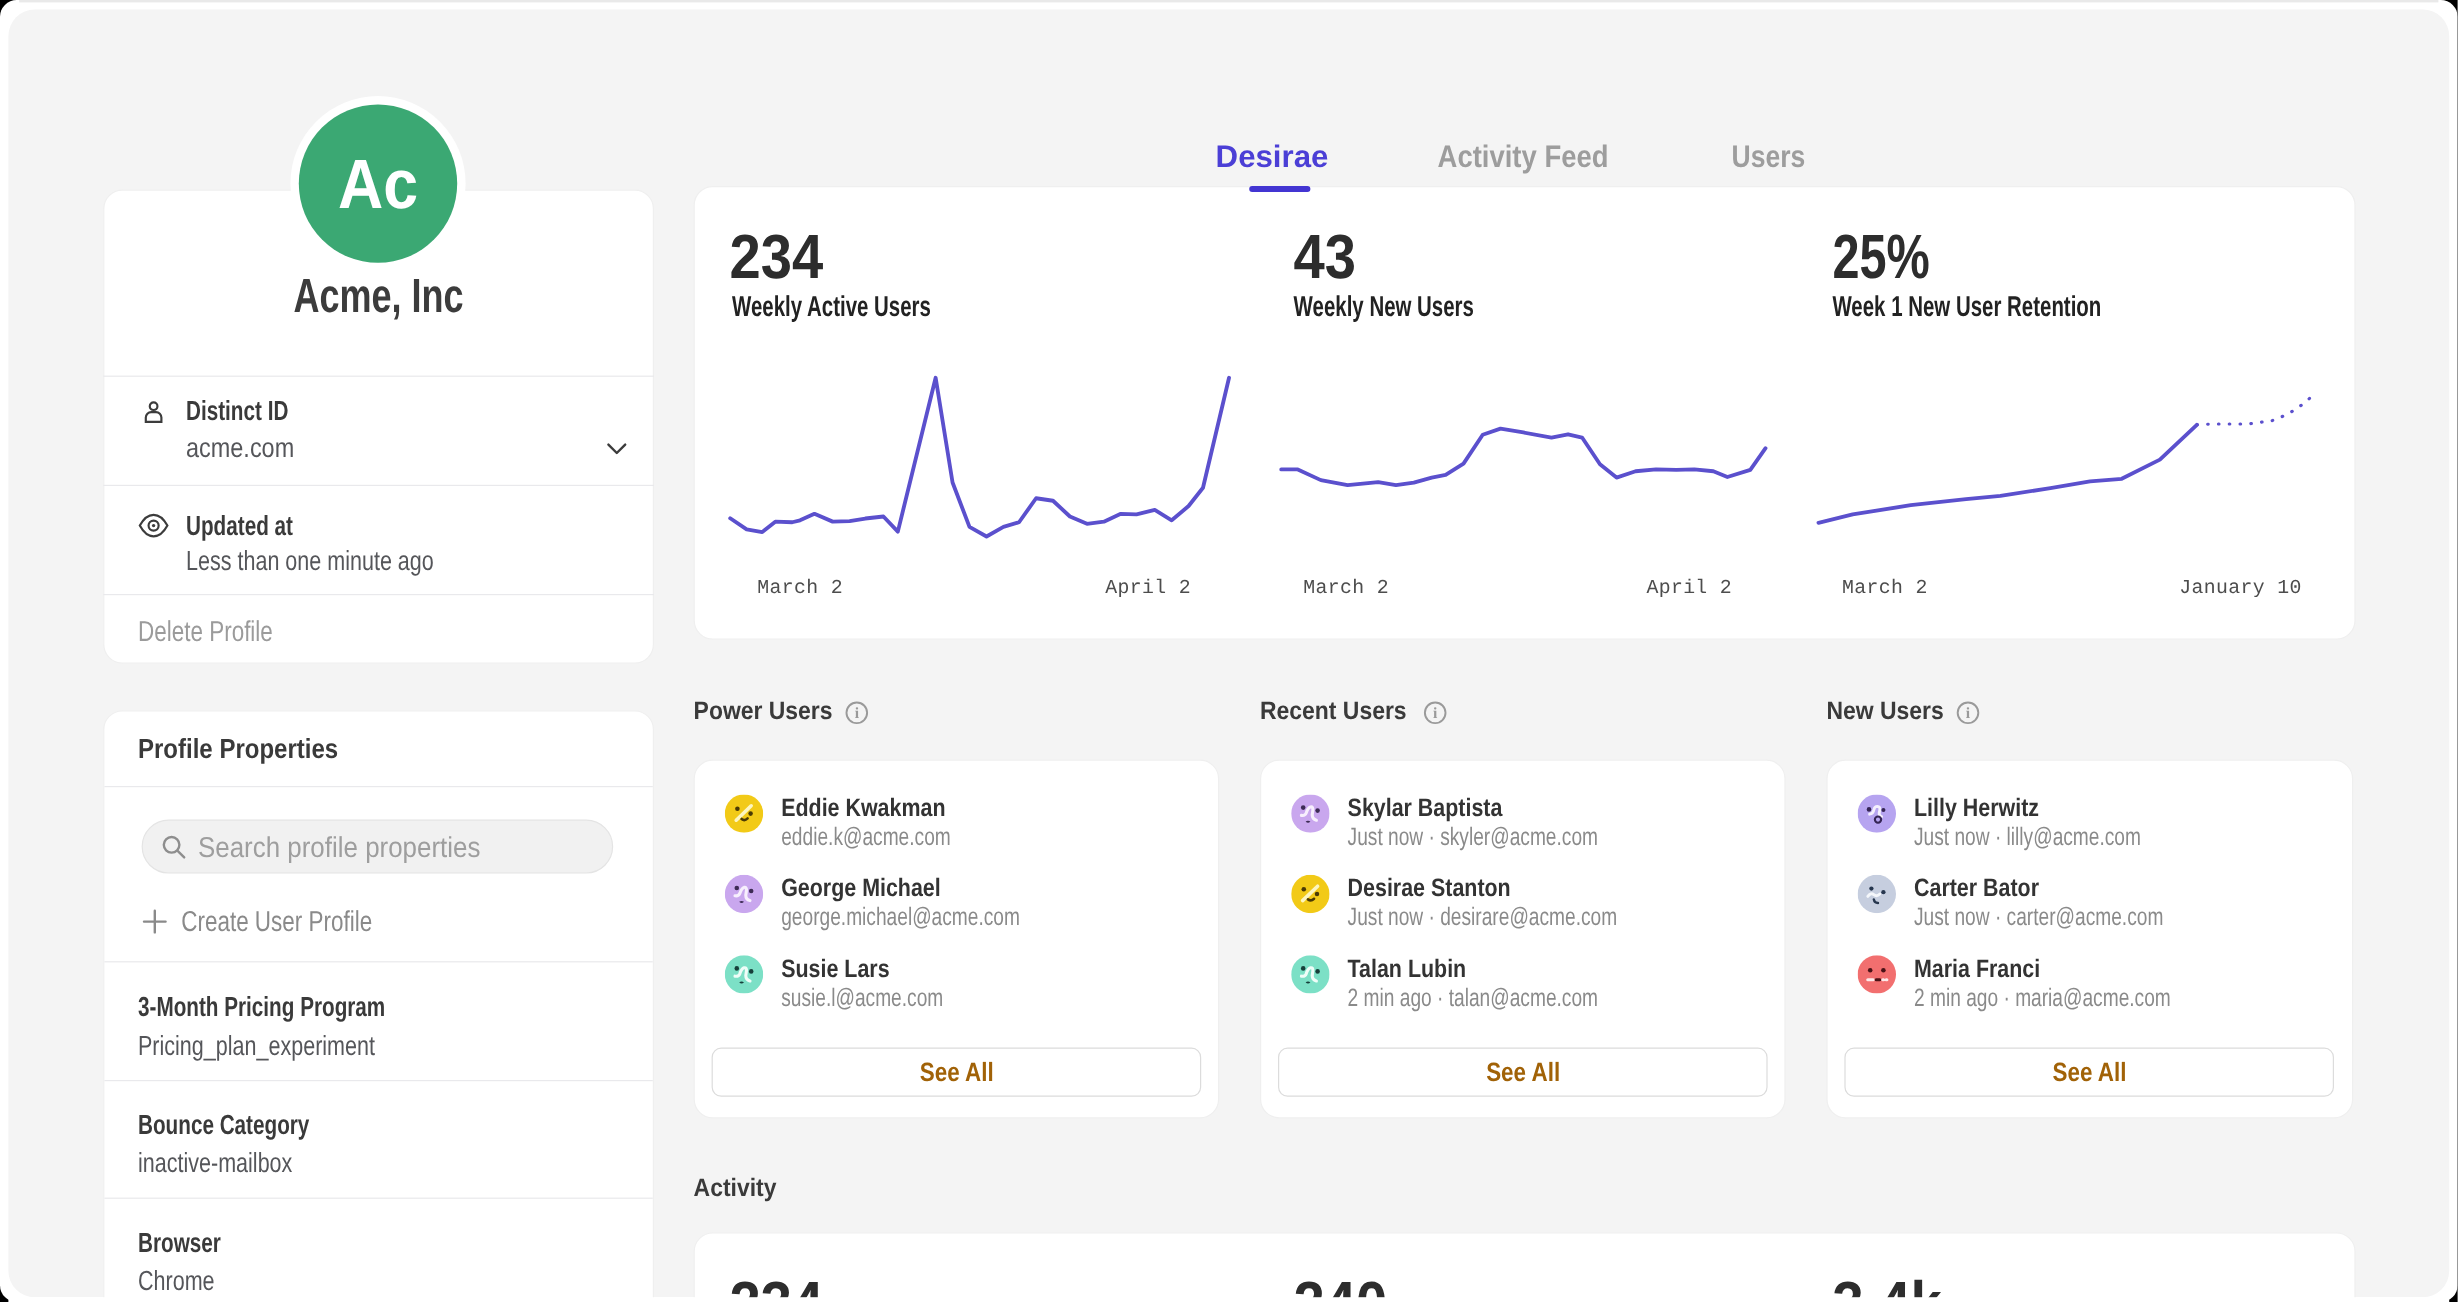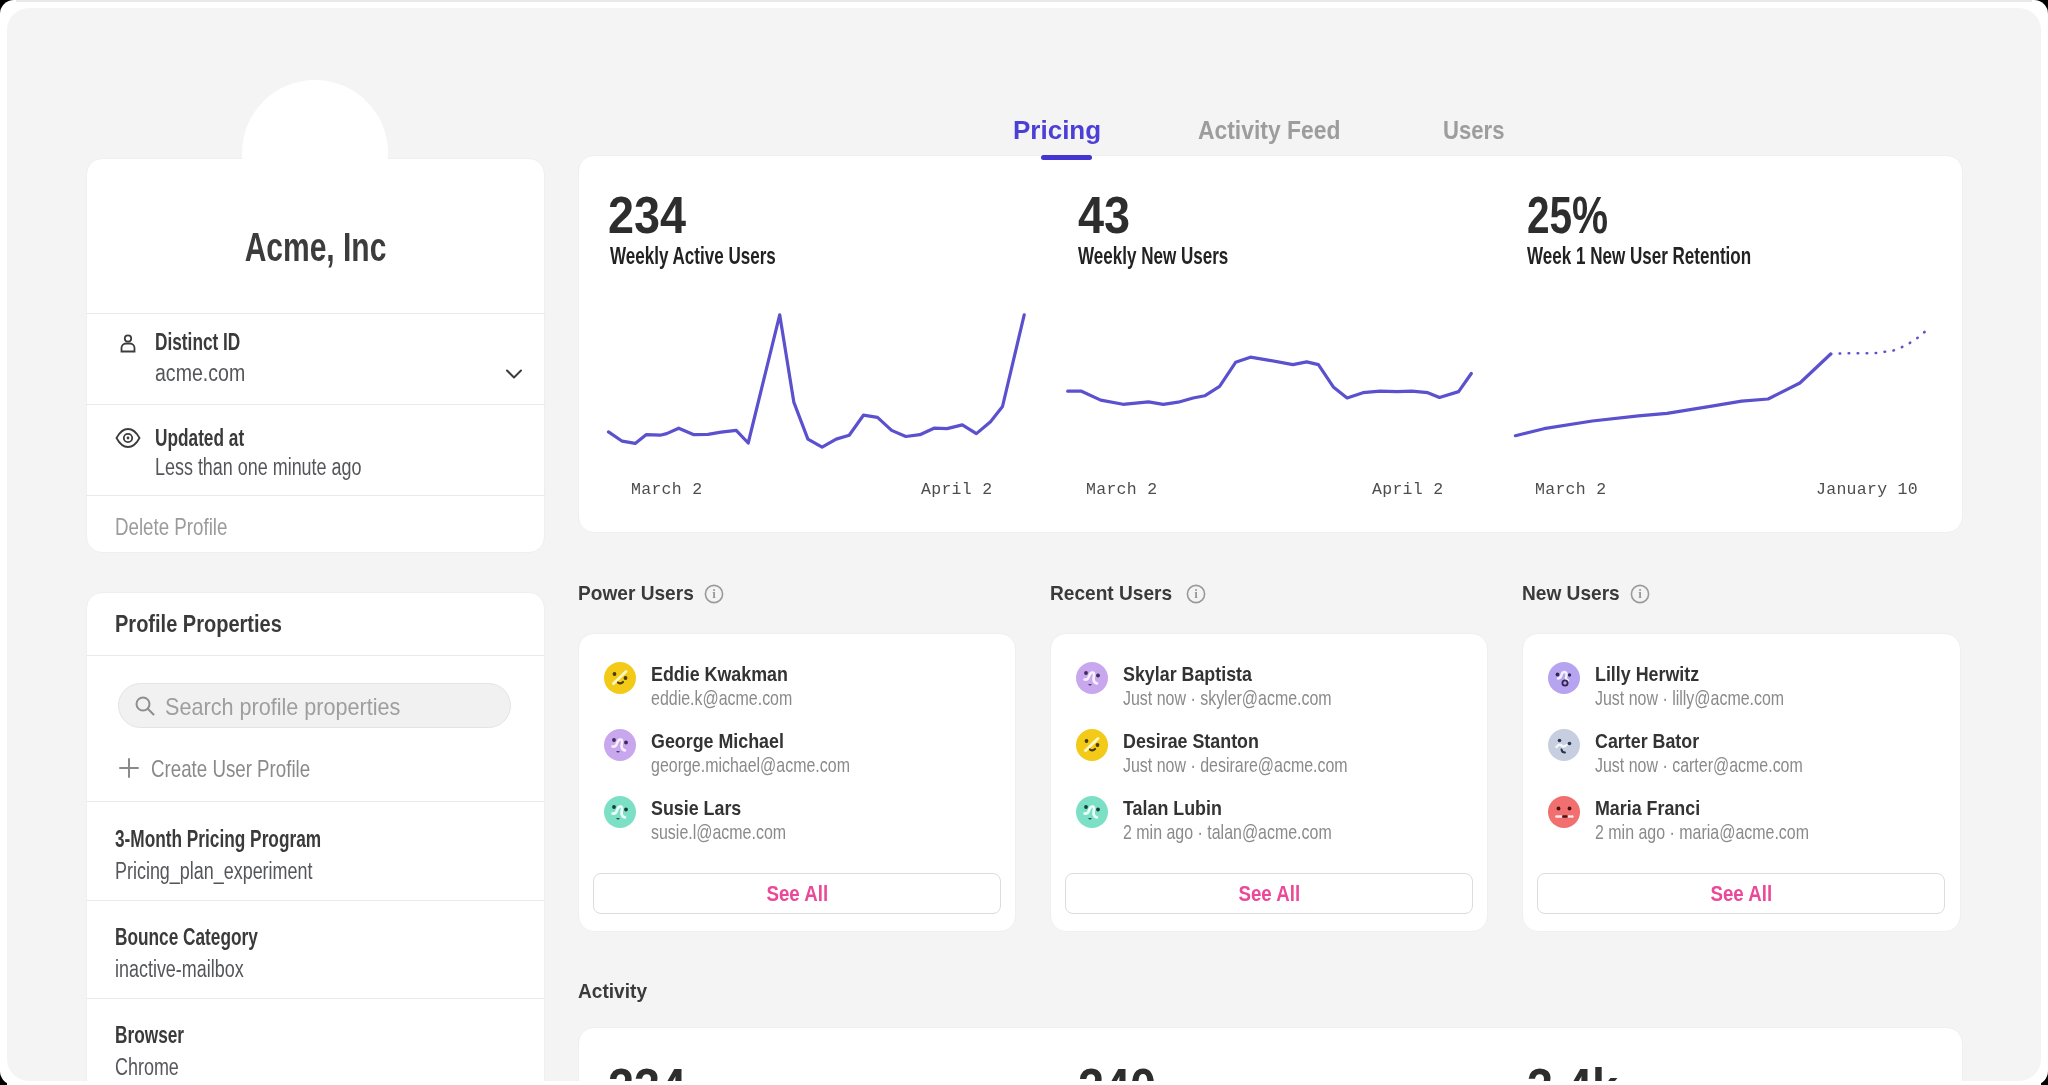--- a/index.html
+++ b/index.html
@@ -13,39 +13,42 @@
 .hr { position:absolute; height:1px; background:#e9e9ec; left:0; right:0; }
 .b { font-weight:700; }
 .sb { font-weight:600; }
 svg { display:block; }
 .colhead { font-size:21px; color:#3a3a3a; transform:scaleX(.91); transform-origin:0 50%; }
 .info { width:20px; height:20px; }
 .info circle { fill:none; stroke:#9a9a9a; stroke-width:1.6; }
 .info text { fill:#9a9a9a; font-size:13px; font-weight:700; text-anchor:middle; font-family:"Liberation Serif",serif; }
 .name { font-size:21px; font-weight:600; color:#333; transform:scaleX(.85); transform-origin:0 50%; }
 .mail { font-size:21px; color:#8a8a8a; transform:scaleX(.76); transform-origin:0 50%; }
-.seeall { width:408px; height:41px; background:#fff; border:1px solid #dcdcdc; border-radius:8px; font-size:22px; font-weight:600; color:#ec4899; display:flex; align-items:center; justify-content:center; }
+.seeall { width:408px; height:41px; background:#fff; border:1px solid #dcdcdc; border-radius:8px; font-size:22px; font-weight:600; color:#a16207; display:flex; align-items:center; justify-content:center; }
 .av svg { width:32px; height:32px; }
 .x75 { transform:scaleX(.75); transform-origin:0 50%; }
 .x71 { transform:scaleX(.71); transform-origin:0 50%; }
 .x78 { transform:scaleX(.78); transform-origin:0 50%; }
 .x85 { transform:scaleX(.85); transform-origin:0 50%; }
 .x90 { transform:scaleX(.90); transform-origin:0 50%; }
 .xc { transform:scaleX(.75); transform-origin:50% 50%; }
 .sp { display:inline-block; transform:scaleX(.85); transform-origin:50% 50%; }
 </style>
 </head>
 <body>
 <div class="win"></div>
 <div style="position:absolute; top:0; left:16px; right:16px; height:2px; background:#e9e9e9;"></div>
 <div class="sheet"></div>
 <div class="page">
 
 <div class="card" style="left:86px; top:158px; width:459px; height:395px;"></div>
 <div class="abs" style="left:242px; top:80px; width:146px; height:146px; border-radius:50%; background:#fff;"></div>
+<div class="abs" style="left:249px; top:87px; width:132px; height:132px; border-radius:50%; background:#3ba873; color:#fff; display:flex; align-items:center; justify-content:center; font-size:58px; font-weight:700;">
+      <span class="sp" style="transform:scaleX(.9);">Ac</span>
+    </div>
 <div class="abs b xc" style="left:86px; width:459px; top:225px; font-size:40px; color:#3c3c3c; text-align:center;">Acme, Inc</div>
 
 <div class="hr" style="left:86px; right:auto; width:459px; top:313px;"></div>
 <div class="hr" style="left:86px; right:auto; width:459px; top:404px;"></div>
 <div class="hr" style="left:86px; right:auto; width:459px; top:495px;"></div>
 
 <svg class="abs" style="left:116px; top:331px;" width="24" height="24" viewBox="0 0 24 24" fill="none" stroke="#3c3c3c" stroke-width="1.8">
   <circle cx="12" cy="7.5" r="3.2"></circle>
   <path d="M5.5 20.5 v-3.5 a4.5 4.5 0 0 1 4.5-4.5 h4 a4.5 4.5 0 0 1 4.5 4.5 v3.5 z"></path>
 </svg>
@@ -86,21 +89,21 @@
 <div class="abs x78" style="left:115px; top:858px; font-size:23px; color:#55565a;">Pricing_plan_experiment</div>
 <div class="hr" style="left:87px; right:auto; width:457px; top:900px;"></div>
 
 <div class="abs sb x75" style="left:115px; top:924px; font-size:23px; color:#3a3a3a;">Bounce Category</div>
 <div class="abs x78" style="left:115px; top:956px; font-size:23px; color:#55565a;">inactive-mailbox</div>
 <div class="hr" style="left:87px; right:auto; width:457px; top:998px;"></div>
 
 <div class="abs sb x75" style="left:115px; top:1022px; font-size:23px; color:#3a3a3a;">Browser</div>
 <div class="abs x78" style="left:115px; top:1054px; font-size:23px; color:#55565a;">Chrome</div>
 
-<div class="abs b" style="left:1013px; top:115px; font-size:26px; color:#4b3fd6;">Pricing</div>
+<div class="abs b" style="left:1013px; top:115px; font-size:26px; color:#4b3fd6;">Desirae</div>
 <div class="abs b" style="left:1198px; top:115px; font-size:26px; color:#9d9d9d; transform:scaleX(.88); transform-origin:0 50%;">Activity Feed</div>
 <div class="abs b" style="left:1443px; top:115px; font-size:26px; color:#9d9d9d; transform:scaleX(.85); transform-origin:0 50%;">Users</div>
 <div class="abs" style="left:1041px; top:155px; width:51px; height:5px; background:#4335d2; border-radius:3px; z-index:6;"></div>
 
 <div class="card" style="left:578px; top:155px; width:1385px; height:378px;"></div>
 <div class="abs b x90" style="left:608px; top:185px; font-size:52px; color:#2d2d2d;">234</div>
 <div class="abs sb x71" style="left:610px; top:242px; font-size:24px; color:#222;">Weekly Active Users</div>
 <div class="abs b x90" style="left:1078px; top:185px; font-size:52px; color:#2d2d2d;">43</div>
 <div class="abs sb x71" style="left:1078px; top:242px; font-size:24px; color:#222;">Weekly New Users</div>
 <div class="abs b" style="left:1527px; top:185px; font-size:52px; color:#2d2d2d; transform:scaleX(.78); transform-origin:0 50%;">25%</div>

